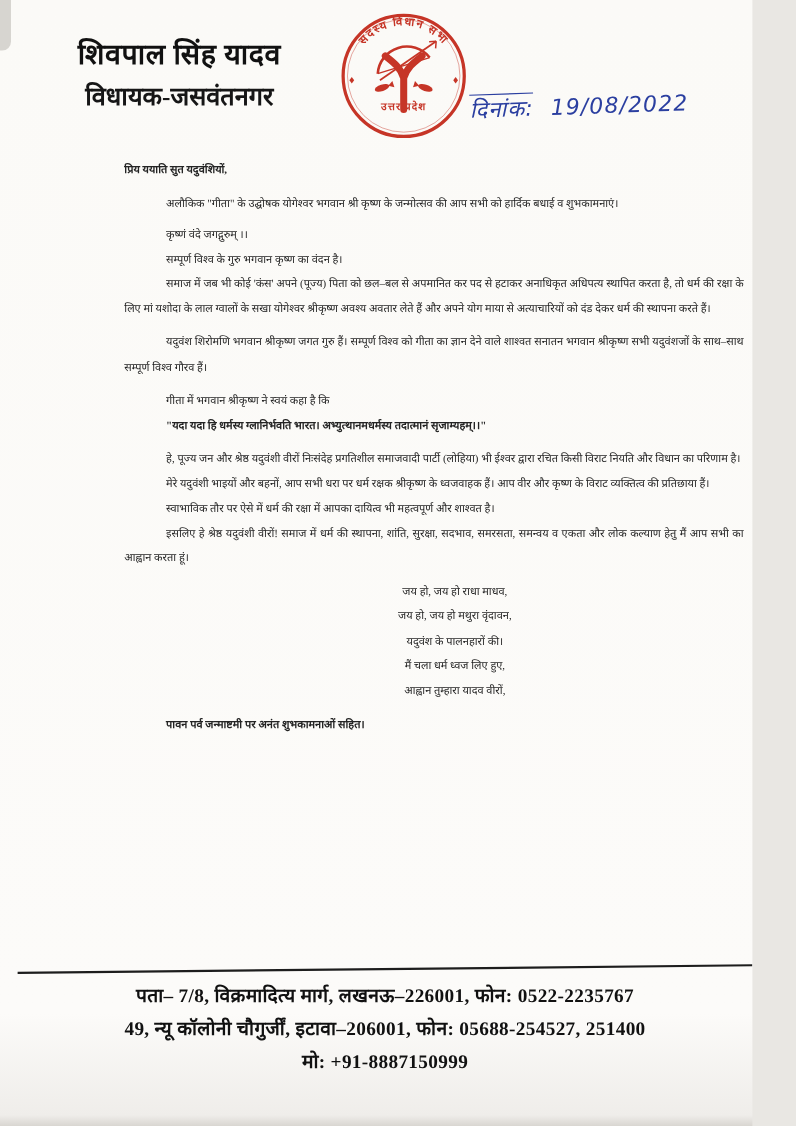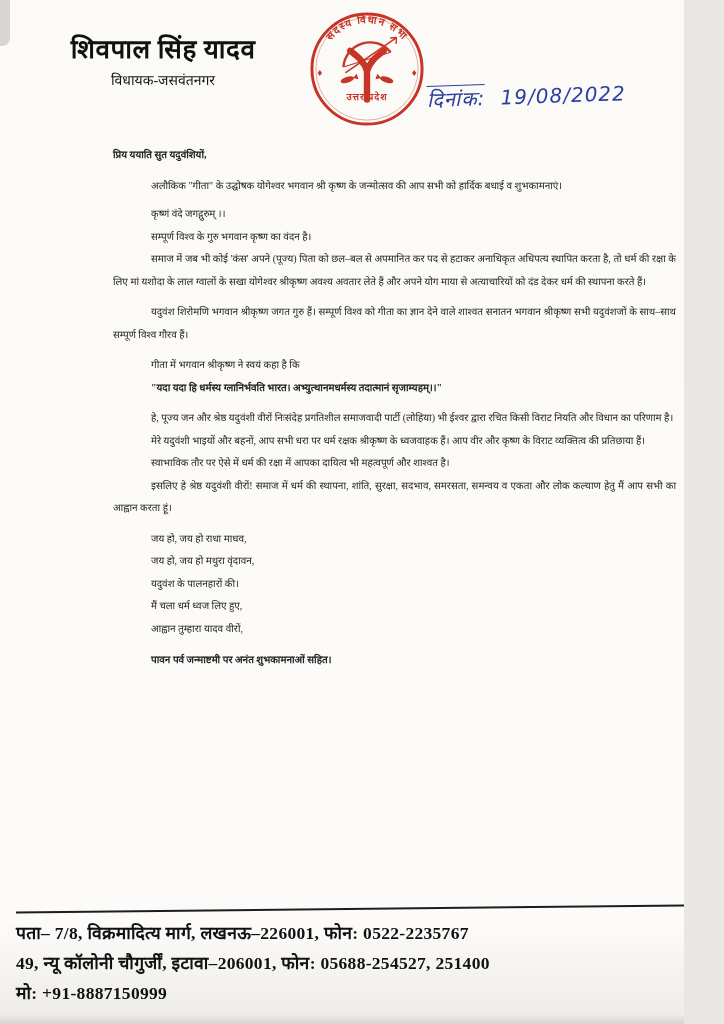--- a/index.html
+++ b/index.html
@@ -10,21 +10,21 @@
   }
   .page{
     position:relative;width:684px;height:1024px;overflow:hidden;
     background:linear-gradient(180deg,#fbfaf7 0%,#fcfbf9 90%,#efedea 99%,#d8d5d0 100%);
     color:#232323;
   }
   
   .letterhead{position:absolute;top:0;left:0;right:0;height:150px;}
   .sender{position:absolute;left:38px;top:30px;width:250px;text-align:center;}
   .sender-name{font-size:26px;font-weight:bold;color:#111;letter-spacing:.5px;white-space:nowrap;}
-  .sender-designation{font-size:14px;font-weight:normal;color:#161616;margin-top:4px;}
+  .sender-designation{font-size:23px;font-weight:bold;color:#161616;margin-top:4px;}
   .seal{position:absolute;left:308px;top:10px;width:118px;height:118px;}
   .date{
     position:absolute;right:22px;top:82px;width:235px;
     font-family:"DejaVu Sans",sans-serif;font-style:italic;
     color:#2b3fa0;font-size:20px;letter-spacing:1px;
     transform:rotate(-2deg);white-space:nowrap;
   }
   .date .lbl{border-top:1.5px solid #2b3fa0;padding-top:1px;margin-right:8px;}
   
   .body{
@@ -32,25 +32,25 @@
     font-size:10px;line-height:22.5px;color:#242424;margin-left:16px;
   }
   .body p{margin:0;}
   .salutation{font-weight:bold;}
   .indent{text-indent:38px;}
   .just{text-align:justify;}
   .bold{font-weight:bold;}
   .gap{margin-top:8px !important;}
   .gap-sm{margin-top:6px !important;}
   .poem{margin-top:8px;margin-left:38px;}
-  .poem p{margin:0;line-height:22.5px;}
+  .poem p{margin:0;line-height:22.5px;text-align:center;}
   .closing{margin-top:9px !important;}
   .signature{font-weight:bold;text-align:right;padding-right:14px;margin-top:1px !important;}
   
-  .footer{position:absolute;left:0;right:0;top:908px;text-align:left;padding-left:16px;}
+  .footer{position:absolute;left:0;right:0;top:880px;text-align:center;padding-left:16px;}
   .footer .rule{height:2px;background:#1d1d1d;transform:rotate(-0.6deg);margin-bottom:8px;}
   .footer p{
     margin:0;font-weight:bold;color:#111;
     font-size:17.5px;line-height:30px;letter-spacing:.3px;
   }
   
   .scan-edge{position:absolute;left:0;top:0;width:10px;height:46px;background:#b9b6b1;opacity:.55;border-bottom-right-radius:8px;}
 </style>
 </head>
 <body>

